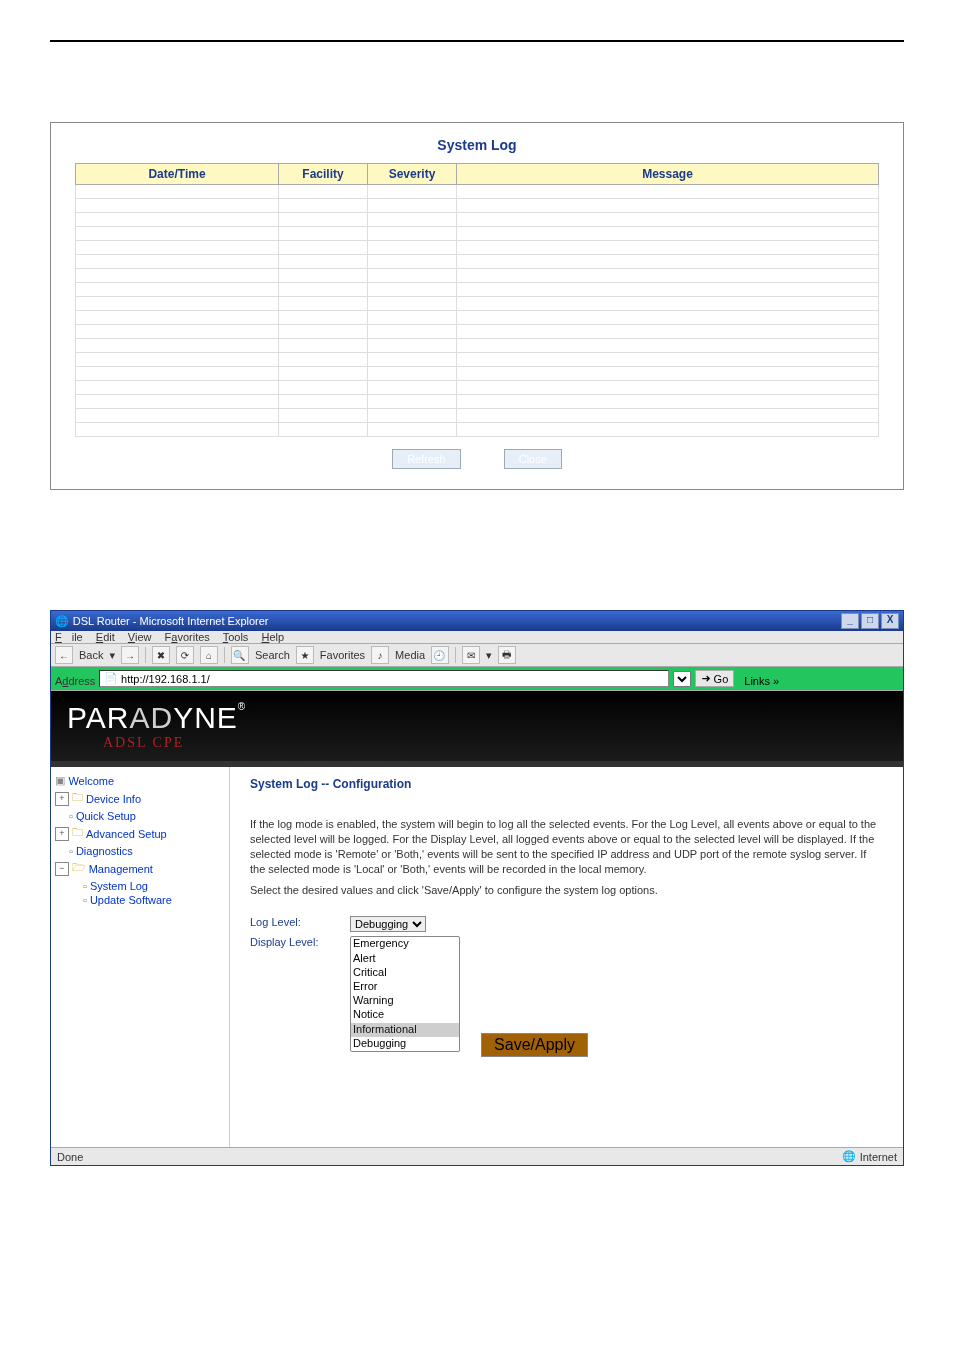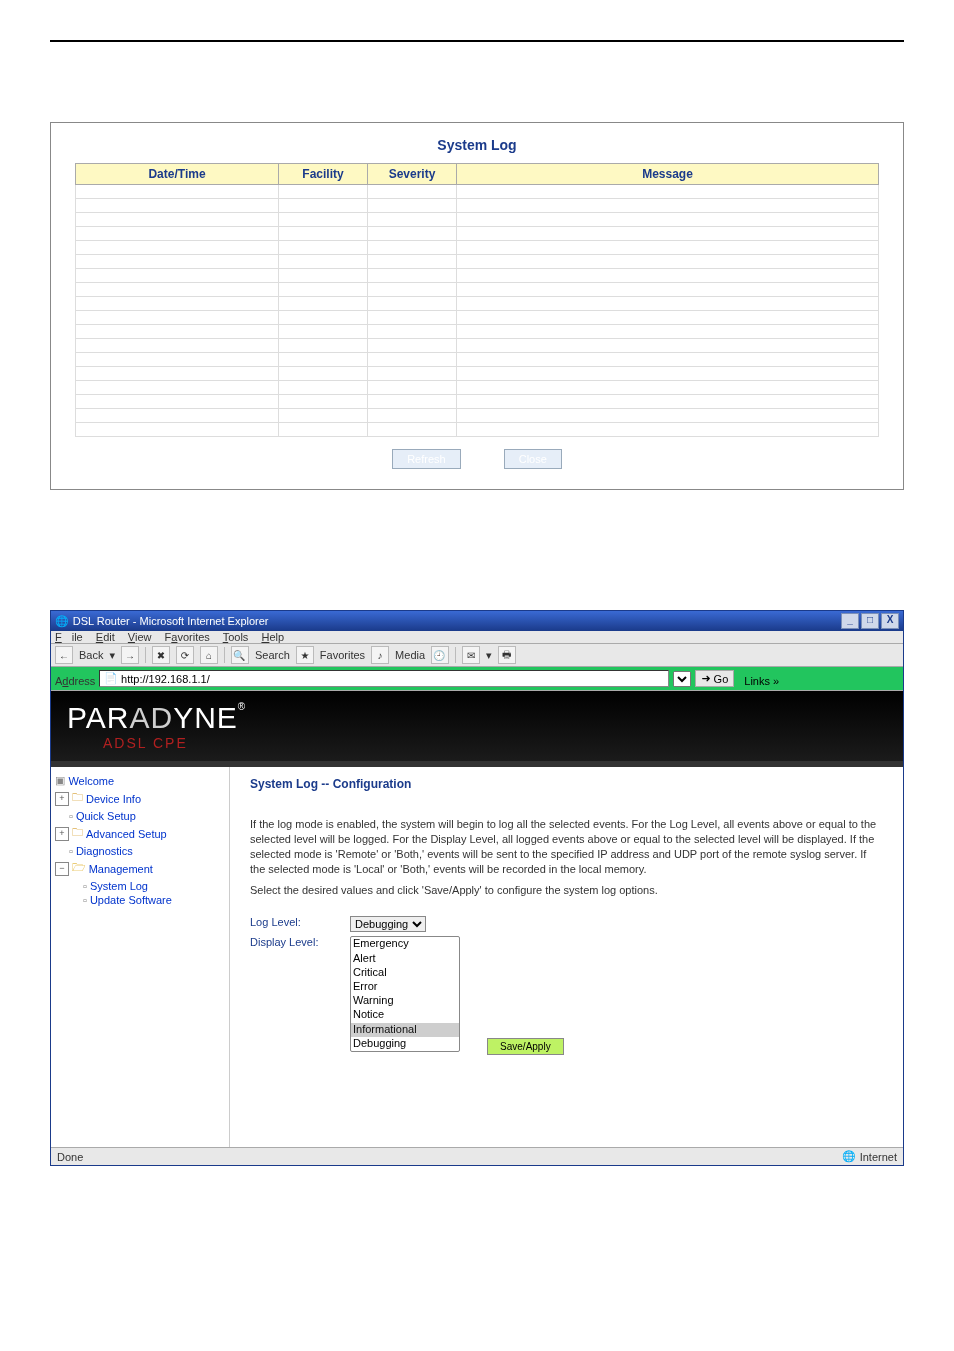--- a/index.html
+++ b/index.html
@@ -34,21 +34,21 @@
   .addrbar label{color:#333}
   .addrbar .url{flex:0 0 auto;display:flex;align-items:center;gap:3px;background:#fff;border:1px inset #888;padding:1px 4px;width:560px}
   .addrbar select{font-size:11px}
   .gobtn{display:flex;align-items:center;gap:3px;border:1px solid #aaa;background:#e8e8e8;padding:1px 5px;cursor:pointer}
 
   .content{background:#000;color:#fff}
   .brandbar{background:linear-gradient(#000,#1b1b1b);padding:10px 16px}
   .brand{font-family:"Arial Black",Arial,sans-serif;font-size:30px;letter-spacing:1px;color:#fff}
   .brand .gray{color:#cfcfcf}
   .brand sup{font-size:10px;vertical-align:top}
-  .subbrand{font-family:Liberation Sans, sans-serif;font-size:14px;color:#b02020;letter-spacing:2px;margin-left:36px}
+  .subbrand{font-family:Liberation Serif, serif;font-size:14px;color:#b02020;letter-spacing:2px;margin-left:36px}
   .stripe{height:6px;background:#333}
 
   .body{display:flex;background:#fff;color:#000;min-height:380px}
   .nav{width:170px;background:#fff;border-right:1px solid #ccc;padding:6px 4px;font-size:11px}
   .nav a{color:#0033cc;text-decoration:none}
   .nav .item{display:flex;align-items:center;gap:3px;padding:1px 0;white-space:nowrap}
   .nav .indent1{padding-left:14px}
   .nav .indent2{padding-left:28px}
   .nav .tree-ico{width:12px;height:12px;display:inline-flex;align-items:center;justify-content:center;border:1px solid #888;font-size:9px;line-height:9px;background:#fff;color:#555}
   .nav .folder{color:#cc8800}
@@ -58,21 +58,21 @@
 
   .main{flex:1;padding:10px 20px}
   .main h3{color:#1b3b8b;font-size:12px;margin:0 0 26px 0}
   .desc{color:#333;font-size:11px;line-height:1.35;margin-bottom:8px}
   .desc2{color:#333;font-size:11px;margin-bottom:12px}
   .formrow{display:flex;align-items:flex-start;margin-bottom:4px}
   .formrow .lbl{width:100px;color:#1b3b8b}
   .radio{accent-color:#1b3b8b}
   select.dropdown{font-size:11px;border:1px solid #888}
   select.dropdown[size]{width:110px}
-  .save{border:1px solid #888;background:#bef264;padding:2px 12px;font-size:10px;cursor:pointer;margin-left:24px}
+  .save{border:1px solid #888;background:#a16207;padding:2px 12px;font-size:16px;cursor:pointer;margin-left:18px}
 
   .statusbar{display:flex;align-items:center;justify-content:space-between;background:#e8e8e8;border-top:1px solid #aaa;padding:2px 6px;font-size:11px;color:#333}
   .statusbar .zone{display:flex;align-items:center;gap:4px}
   .globe{color:#2a7a2a}
 </style>
 </head>
 <body>
 
 <div class="page">
   <div class="topline"></div>

